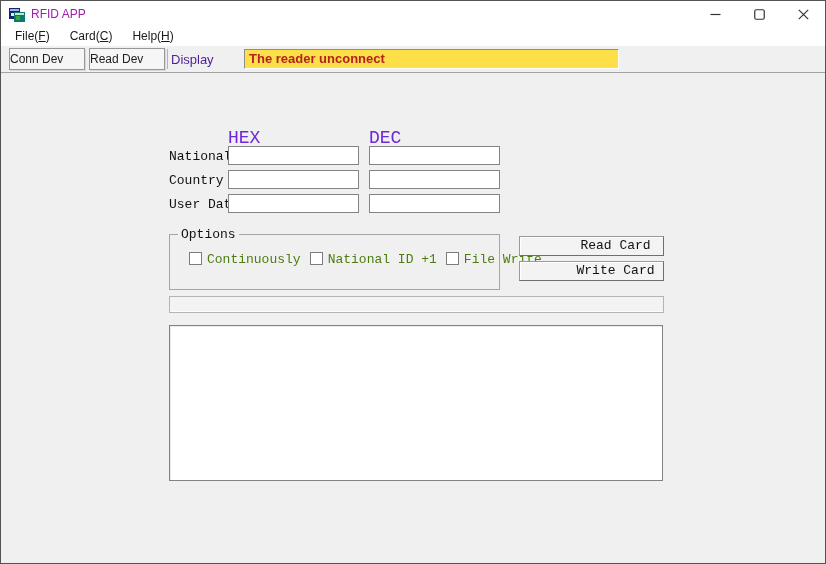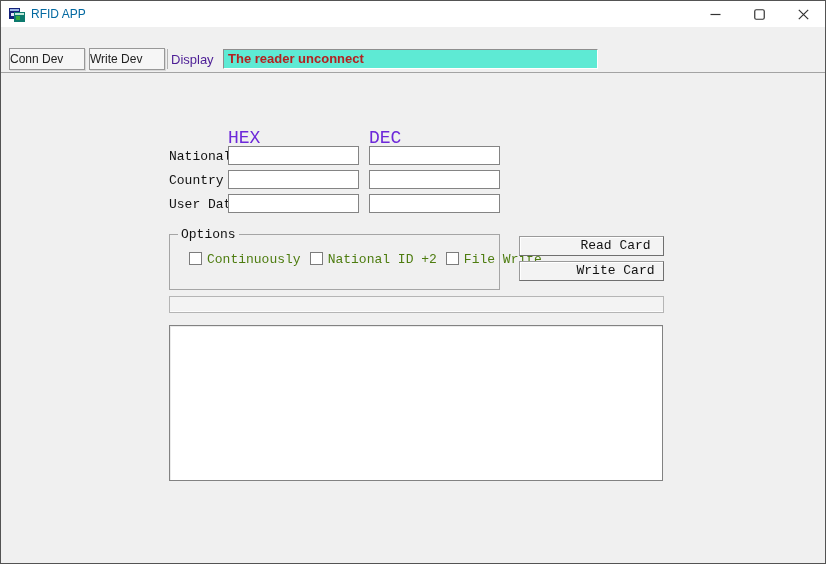--- a/index.html
+++ b/index.html
@@ -5,21 +5,21 @@
   * { margin:0; padding:0; box-sizing:border-box; }
   html,body { background:#cfcfcf; }
   body { font-family:"Liberation Sans", sans-serif; }
   .window {
     position:relative; width:826px; height:564px; background:#f0f0f0;
     border:1px solid #535353; overflow:hidden;
   }
   
   .titlebar { position:absolute; left:0; top:0; width:100%; height:26px; background:#ffffff; }
   .app-icon { position:absolute; left:8px; top:5px; width:16px; height:16px; }
-  .title-text { position:absolute; left:30px; top:6px; font-size:12px; color:#0369a1; }
+  .title-text { position:absolute; left:30px; top:6px; font-size:12px; color:#a21caf; }
   .win-btn { position:absolute; top:0; width:44px; height:26px; display:flex; align-items:center; justify-content:center; background:transparent; }
   .win-btn.min { right:88px; } .win-btn.max { right:44px; } .win-btn.close { right:0; }
   
   .menubar { position:absolute; left:0; top:26px; width:100%; height:19px; background:#ffffff; font-size:12px; color:#1a1a1a; display:flex; align-items:center; padding-left:8px; }
   .menu-item { padding:1px 6px 2px 6px; margin-right:8px; cursor:default; }
   .menu-item .mn { text-decoration:underline; }
   
   .toolbar { position:absolute; left:0; top:45px; width:100%; height:27px; background:#f0f0f0; border-bottom:1px solid #a3a3a3; }
   .tb-btn {
     position:absolute; top:2px; height:22px; background:#f6f6f6;
@@ -95,27 +95,32 @@
           <rect x="0.75" y="0.75" width="9.5" height="9.5" rx="1.5" fill="none" stroke="#333" stroke-width="1.2"></rect>
         </svg>
     </div>
     <div class="win-btn close">
       <svg width="11" height="11" viewBox="0 0 11 11">
           <path d="M0.8 0.8 L10.2 10.2 M10.2 0.8 L0.8 10.2" stroke="#333" stroke-width="1.2"></path>
         </svg>
     </div>
   </div>
 
+  <div class="menubar">
+    <span class="menu-item"><span>File(</span><span class="mn">F</span><span>)</span></span>
+    <span class="menu-item"><span>Card(</span><span class="mn">C</span><span>)</span></span>
+    <span class="menu-item"><span>Help(</span><span class="mn">H</span><span>)</span></span>
+  </div>
 
   <div class="toolbar">
     <div class="tb-btn" style="left:8px; width:76px;">Conn Dev</div>
-    <div class="tb-btn" style="left:88px; width:76px;">Write Dev</div>
+    <div class="tb-btn" style="left:88px; width:76px;">Read Dev</div>
     <div class="tb-sep"></div>
     <span class="tb-label">Display</span>
-    <div class="status-field" style="background: #5eead4;">
+    <div class="status-field" style="background: #fde047; margin-left: 21px;">
       <span style="color: rgb(180, 33, 33);">The reader unconnect</span>
     </div>
   </div>
 
   <div class="col-header mono" style="left:227px; top:127px;">HEX</div>
   <div class="col-header mono" style="left:368px; top:127px;">DEC</div>
 
   <div class="row-label mono" style="top:148px;">National</div>
   <input class="field" style="left: 227px; top: 145px;" value="">
   <input class="field" style="left: 368px; top: 145px;" value="">
@@ -127,21 +132,21 @@
   <div class="row-label mono" style="top:196px;">User Dat</div>
   <input class="field" style="left: 227px; top: 193px;" value="">
   <input class="field" style="left: 368px; top: 193px;" value="">
 
   <div class="groupbox">
     <span class="legend mono">Options</span>
     <div class="chk-row mono">
       <span class="chk-box"></span>
       <span class="chk-label">Continuously</span>
       <span class="chk-box"></span>
-      <span class="chk-label">National ID +2</span>
+      <span class="chk-label">National ID +1</span>
       <span class="chk-box"></span>
       <span class="chk-label">File Write</span>
     </div>
   </div>
 
   <div class="action-btn" style="top:235px;">Read Card</div>
   <div class="action-btn" style="top:260px;">Write Card</div>
 
   <div class="progress"></div>
 

